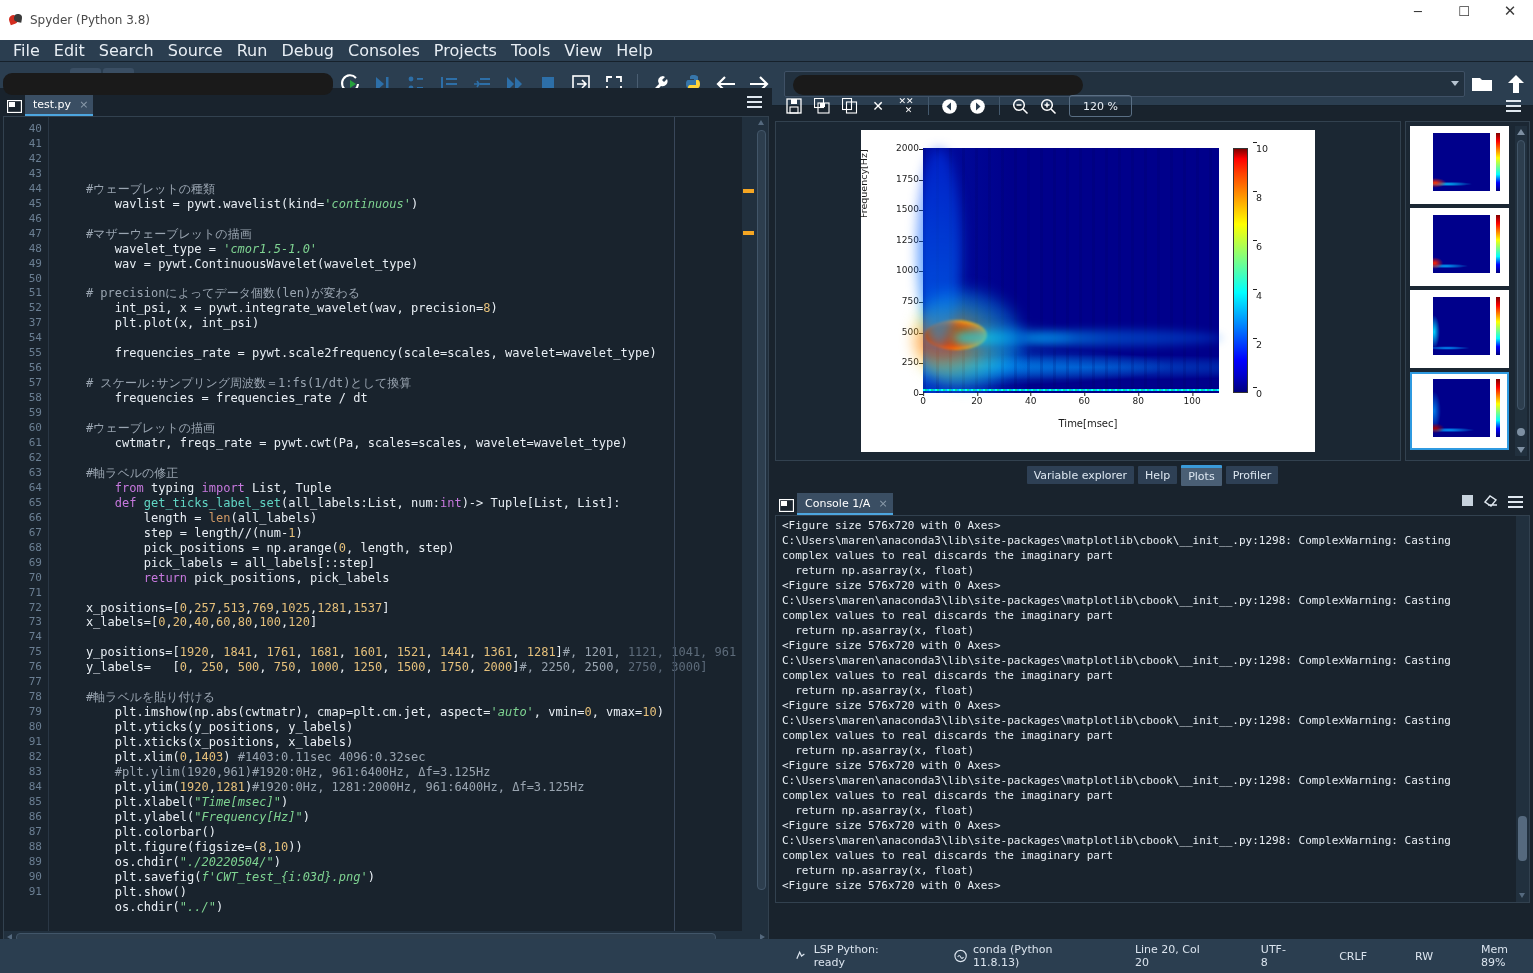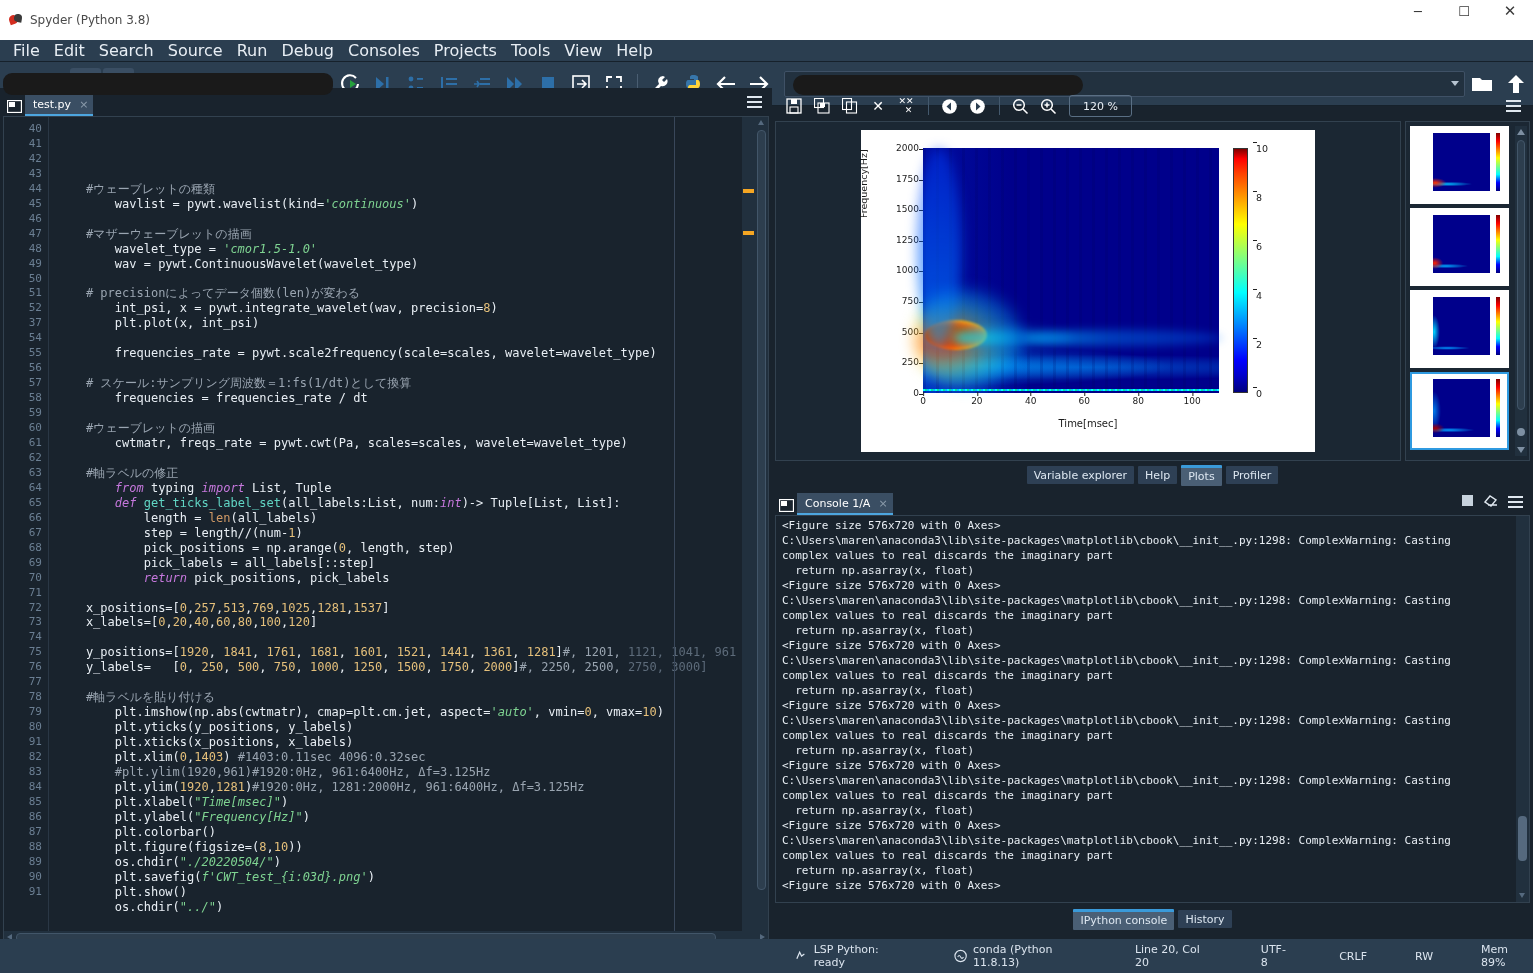--- a/index.html
+++ b/index.html
@@ -107,21 +107,21 @@
   .hscroll-wrap { height:13px; background:#21303e; position:relative; }
   .hscroll-wrap .thumb { position:absolute; left:12px; top:2px; width:700px; height:9px;
     background:#2d3e4e; border:1px solid #425669; border-radius:4px; }
   .hscroll-wrap .left { position:absolute; left:3px; top:3px; width:0; height:0;
     border-top:3.5px solid transparent; border-bottom:3.5px solid transparent; border-right:5px solid #55697e; }
   .hscroll-wrap .right { position:absolute; right:3px; top:3px; width:0; height:0;
     border-top:3.5px solid transparent; border-bottom:3.5px solid transparent; border-left:5px solid #55697e; }
   
   .c-comment { color:#9aa5b1; }
   .c-str { color:#7fd492; font-style:italic; }
-  .c-kw { color:#c678dd;font-style:italic; }
+  .c-kw { color:#c678dd; }
   .c-num { color:#e5c07b; }
   .c-fn { color:#61d5c4; }
   .c-builtin { color:#d19a66; }
   .c-dim { color:#5d6b7a; }
   
   .right-pane { position:absolute; left:772px; top:0; right:0; bottom:0; }
   .plots-pane { position:absolute; left:0; top:0; right:0; height:398px; padding:3px; }
   .plots-toolbar { height:30px; display:flex; align-items:center; padding:0 6px; position:relative; }
   .ptbtn { width:26px; height:24px; display:flex; align-items:center; justify-content:center; margin-right:2px; }
   .psep { width:1px; height:18px; background:#44596d; margin:0 7px; }
@@ -711,24 +711,20 @@
             </span>
         </div>
       </div>
       <div class="console-body">
         <div class="console-text" id="console-text"><div>&lt;Figure size 576x720 with 0 Axes&gt;</div><div>C:\Users\maren\anaconda3\lib\site-packages\matplotlib\cbook\__init__.py:1298: ComplexWarning: Casting</div><div>complex values to real discards the imaginary part</div><div>  return np.asarray(x, float)</div><div>&lt;Figure size 576x720 with 0 Axes&gt;</div><div>C:\Users\maren\anaconda3\lib\site-packages\matplotlib\cbook\__init__.py:1298: ComplexWarning: Casting</div><div>complex values to real discards the imaginary part</div><div>  return np.asarray(x, float)</div><div>&lt;Figure size 576x720 with 0 Axes&gt;</div><div>C:\Users\maren\anaconda3\lib\site-packages\matplotlib\cbook\__init__.py:1298: ComplexWarning: Casting</div><div>complex values to real discards the imaginary part</div><div>  return np.asarray(x, float)</div><div>&lt;Figure size 576x720 with 0 Axes&gt;</div><div>C:\Users\maren\anaconda3\lib\site-packages\matplotlib\cbook\__init__.py:1298: ComplexWarning: Casting</div><div>complex values to real discards the imaginary part</div><div>  return np.asarray(x, float)</div><div>&lt;Figure size 576x720 with 0 Axes&gt;</div><div>C:\Users\maren\anaconda3\lib\site-packages\matplotlib\cbook\__init__.py:1298: ComplexWarning: Casting</div><div>complex values to real discards the imaginary part</div><div>  return np.asarray(x, float)</div><div>&lt;Figure size 576x720 with 0 Axes&gt;</div><div>C:\Users\maren\anaconda3\lib\site-packages\matplotlib\cbook\__init__.py:1298: ComplexWarning: Casting</div><div>complex values to real discards the imaginary part</div><div>  return np.asarray(x, float)</div><div>&lt;Figure size 576x720 with 0 Axes&gt;</div><div>&nbsp;</div></div>
         <div class="console-scroll">
           <div class="thumb"></div>
           <div class="dn"></div>
         </div>
       </div>
-      <div class="console-tabstrip">
-        <div class="btab sel">IPython console</div>
-        <div class="btab">History</div>
-      </div>
     </div>
 
   </div>
 </div>
 
 <div class="statusbar">
   <div class="spacer-l"></div>
   <div class="st-item" style="margin-right:46px;">
     <svg width="14" height="14" viewBox="0 0 14 14">
         <path d="M3 10l3-7 2 4 3-2" stroke="#dbe4ee" stroke-width="1.3" fill="none"></path>

